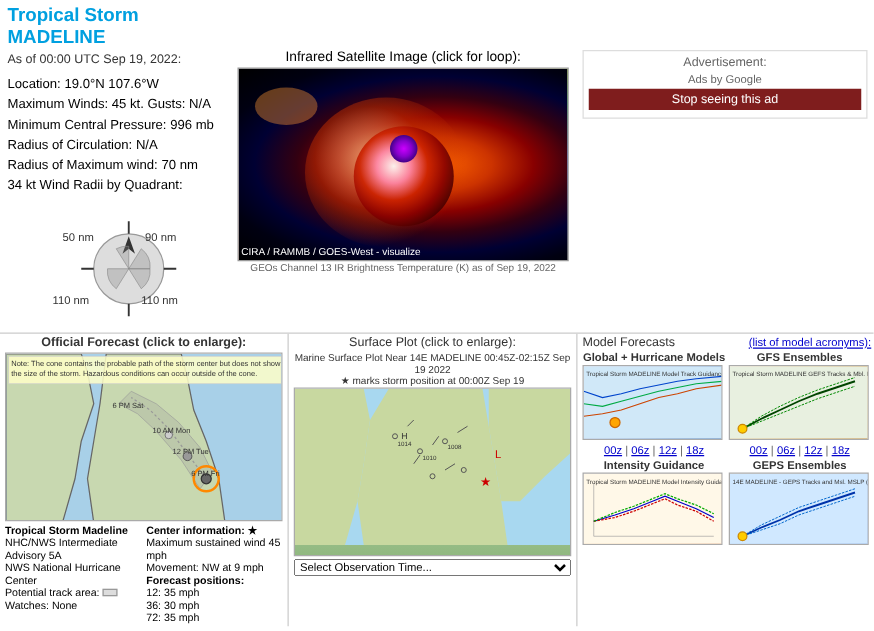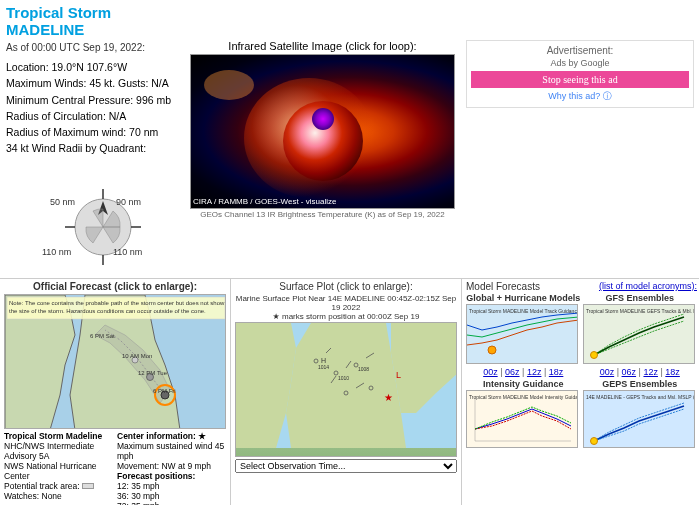--- a/index.html
+++ b/index.html
@@ -4,35 +4,35 @@
   <style>
     * { box-sizing: border-box; margin: 0; padding: 0; }
     body { font-family: Arial, sans-serif; font-size: 11px; background: #fff; color: #000; width: 699px; min-height: 505px; overflow-x: hidden; }
     .header-title { color: #00a0e0; font-size: 15px; font-weight: bold; padding: 4px 6px 0 6px; flex: 0 0 185px; }
     
     .main-content { display: flex; width: 100%; }
     
     
     .left-panel { flex: 0 0 185px; padding: 2px 6px 4px 6px; font-size: 10.5px; line-height: 1.5; }
     .left-panel .timestamp { font-size: 10px; color: #333; margin-bottom: 4px; }
-    .left-panel .info-block { margin-bottom: 18px; }
+    .left-panel .info-block { margin-bottom: 6px; }
     .left-panel .info-block p { line-height: 1.55; }
     
     
     .center-top { flex: 0 0 275px; display: flex; flex-direction: column; align-items: center; padding: 2px 4px; }
     .center-top .section-title { font-size: 11px; text-align: left; margin-bottom: 2px; }
     .satellite-img { width: 265px; height: 155px; background: linear-gradient(135deg, #000 0%, #1a0000 15%, #8b0000 25%, #cc2200 35%, #ff4400 45%, #ffaa00 55%, #ffff00 60%, #00cc00 70%, #0055ff 80%, #001133 90%, #000 100%); border: 1px solid #999; position: relative; overflow: hidden; }
     .satellite-img .overlay-text { position: absolute; bottom: 2px; left: 2px; color: #fff; font-size: 8px; }
     
     
     .right-panel { flex: 0 0 240px; padding: 2px 6px; }
     .ad-box { border: 1px solid #ddd; padding: 4px; text-align: center; }
     .ad-label { font-size: 10px; color: #666; margin-bottom: 2px; }
     .ads-by { font-size: 9px; color: #666; }
-    .stop-ad-btn { background: #ec4899; color: #fff; border: none; padding: 3px 8px; font-size: 10px; cursor: pointer; margin: 3px 0 2px 0; display: block; width: 100%; font-family: Liberation Serif, serif; }
+    .stop-ad-btn { background: #7f1d1d; color: #fff; border: none; padding: 3px 8px; font-size: 10px; cursor: pointer; margin: 3px 0 2px 0; display: block; width: 100%; }
     .why-ad { font-size: 9px; color: #4285f4; cursor: pointer; }
     
     
     .bottom-section { display: flex; width: 100%; border-top: 1px solid #ccc; margin-top: 4px; }
     
     .forecast-panel { flex: 0 0 230px; padding: 2px 4px; border-right: 1px solid #ccc; }
     .forecast-panel .panel-title { font-size: 10px; text-align: center; color: #333; margin-bottom: 2px; font-weight: bold; }
     .forecast-map { width: 222px; height: 135px; background: linear-gradient(180deg, #e8f4f8 0%, #c5e0f0 30%, #a0c8e0 60%, #87b8d0 100%); border: 1px solid #aaa; position: relative; overflow: hidden; }
     
     .surface-panel { flex: 0 0 230px; padding: 2px 4px; border-right: 1px solid #ccc; }
@@ -133,21 +133,20 @@
       <div class="overlay-text">CIRA / RAMMB / GOES-West - visualize</div>
     </div>
     <div style="font-size:8px; color:#666; text-align:center; margin-top:1px;">GEOs Channel 13 IR Brightness Temperature (K) as of Sep 19, 2022</div>
   </div>
 
   <div class="right-panel">
     <div class="ad-box">
       <div class="ad-label">Advertisement:</div>
       <div class="ads-by">Ads by Google</div>
       <button class="stop-ad-btn">Stop seeing this ad</button>
-      <div class="why-ad">Why this ad? ⓘ</div>
     </div>
   </div>
 </div>
 
 <div class="bottom-section">
 
   <div class="forecast-panel">
     <div class="panel-title">Official Forecast (click to enlarge):</div>
     <div class="forecast-map">
       <svg width="222" height="135" viewBox="0 0 222 135">

